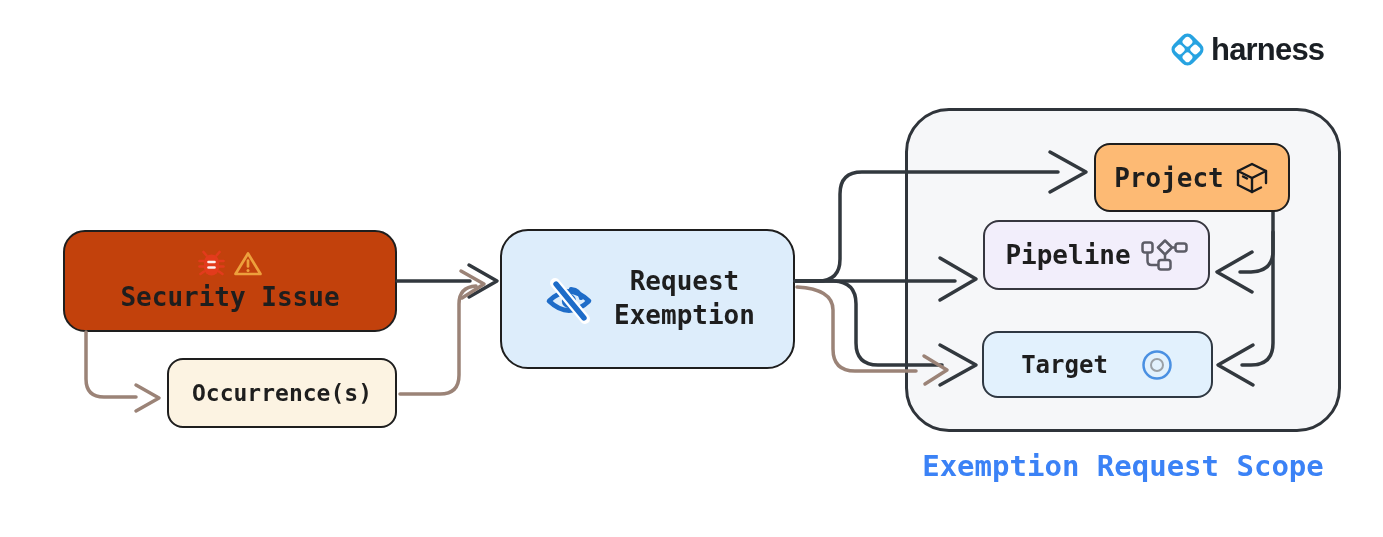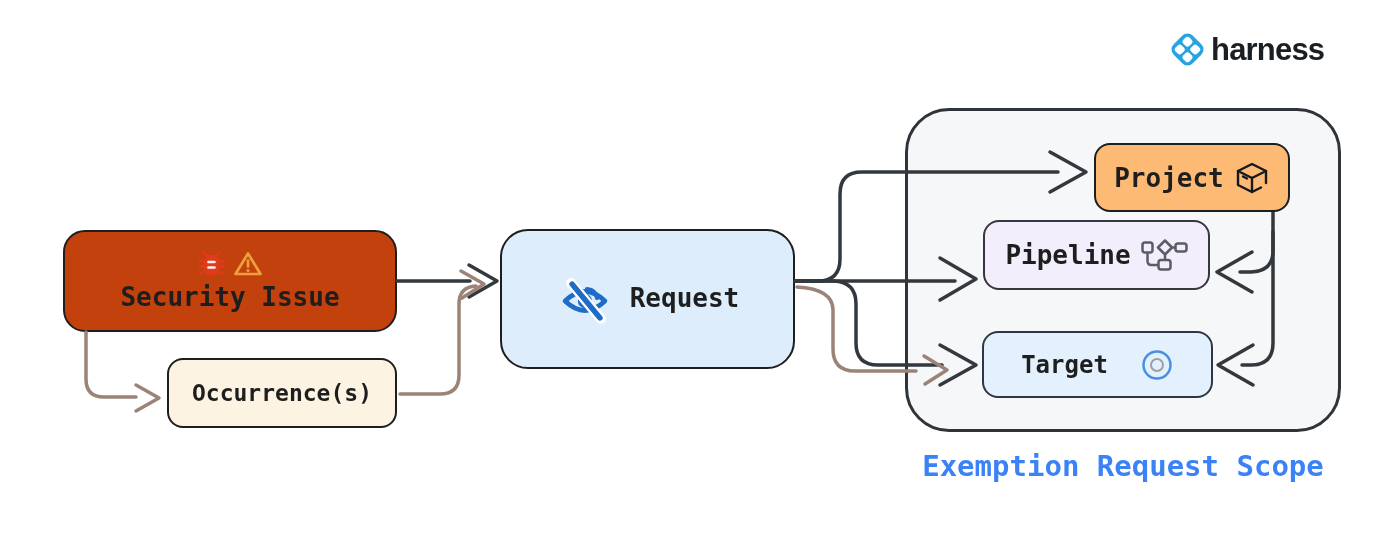--- a/index.html
+++ b/index.html
@@ -197,20 +197,21 @@
   <div class="node node-request">
     <svg width="58" height="58" viewBox="0 0 58 58">
       <path d="M 9 31 Q 29 12 49 31 Q 29 50 9 31 Z" stroke="#1e6cc8" stroke-width="4.6" fill="none" stroke-linejoin="round"></path>
       <circle cx="29" cy="31" r="7.2" fill="#1e6cc8"></circle>
       <path d="M 31 19 Q 40 20 41 28" stroke="#1e6cc8" stroke-width="4.2" fill="none" stroke-linecap="round"></path>
       <path d="M 15 13 L 45 49" stroke="#ffffff" stroke-width="10" stroke-linecap="round"></path>
       <path d="M 16 14 L 44 48" stroke="#1e6cc8" stroke-width="5.4" stroke-linecap="round"></path>
     </svg>
     <div class="two-line">
       <span>Request</span>
+      <span>Exemption</span>
     </div>
   </div>
 
   <div class="node node-project">
     <span>Project</span>
     <svg width="36" height="36" viewBox="0 0 36 36">
       <g stroke="#16191d" stroke-width="2.4" fill="none" stroke-linejoin="round" stroke-linecap="round">
         <path d="M 18 4 L 32 11 L 18 18 L 4 11 Z"></path>
         <path d="M 4 11 V 25 L 18 32 V 18"></path>
         <path d="M 32 11 V 23"></path>

